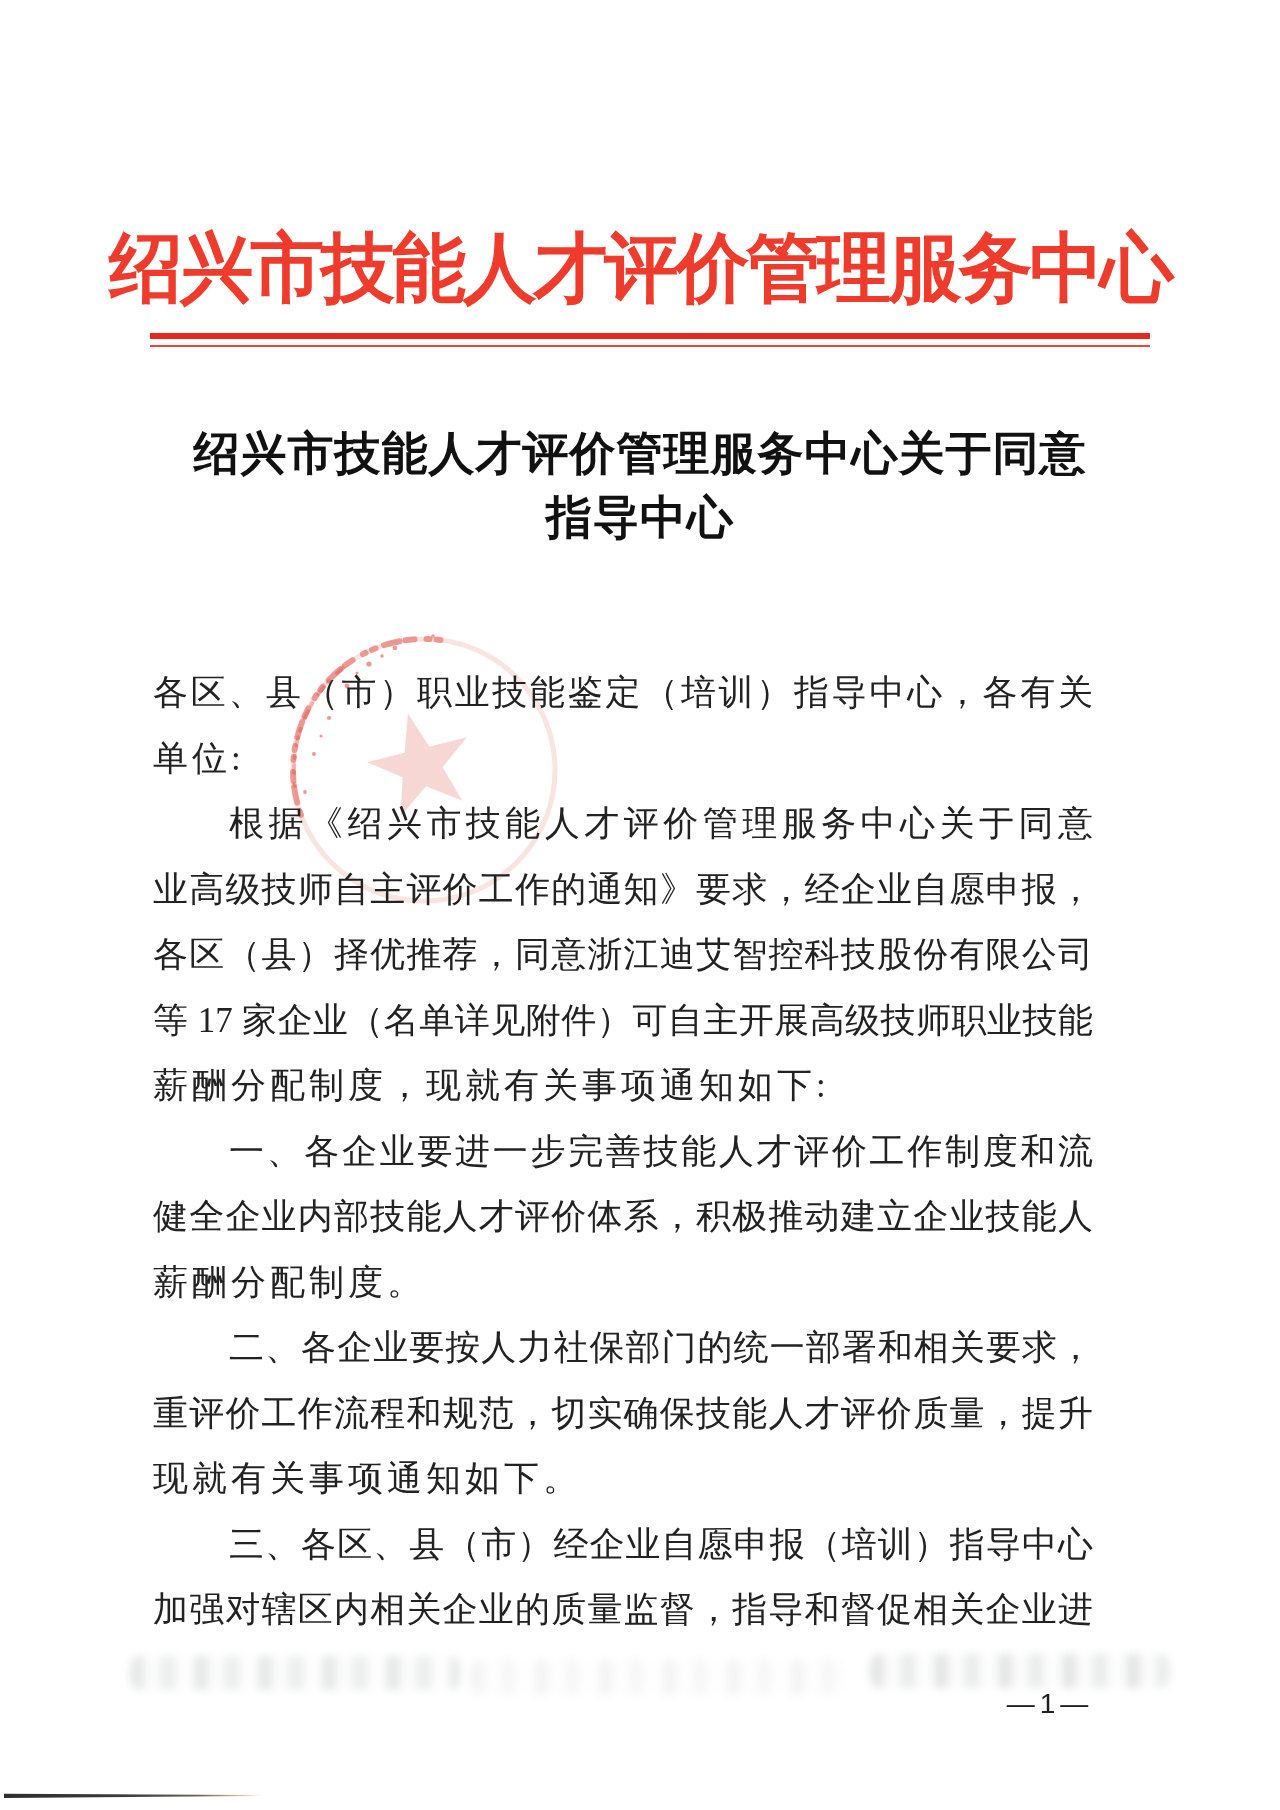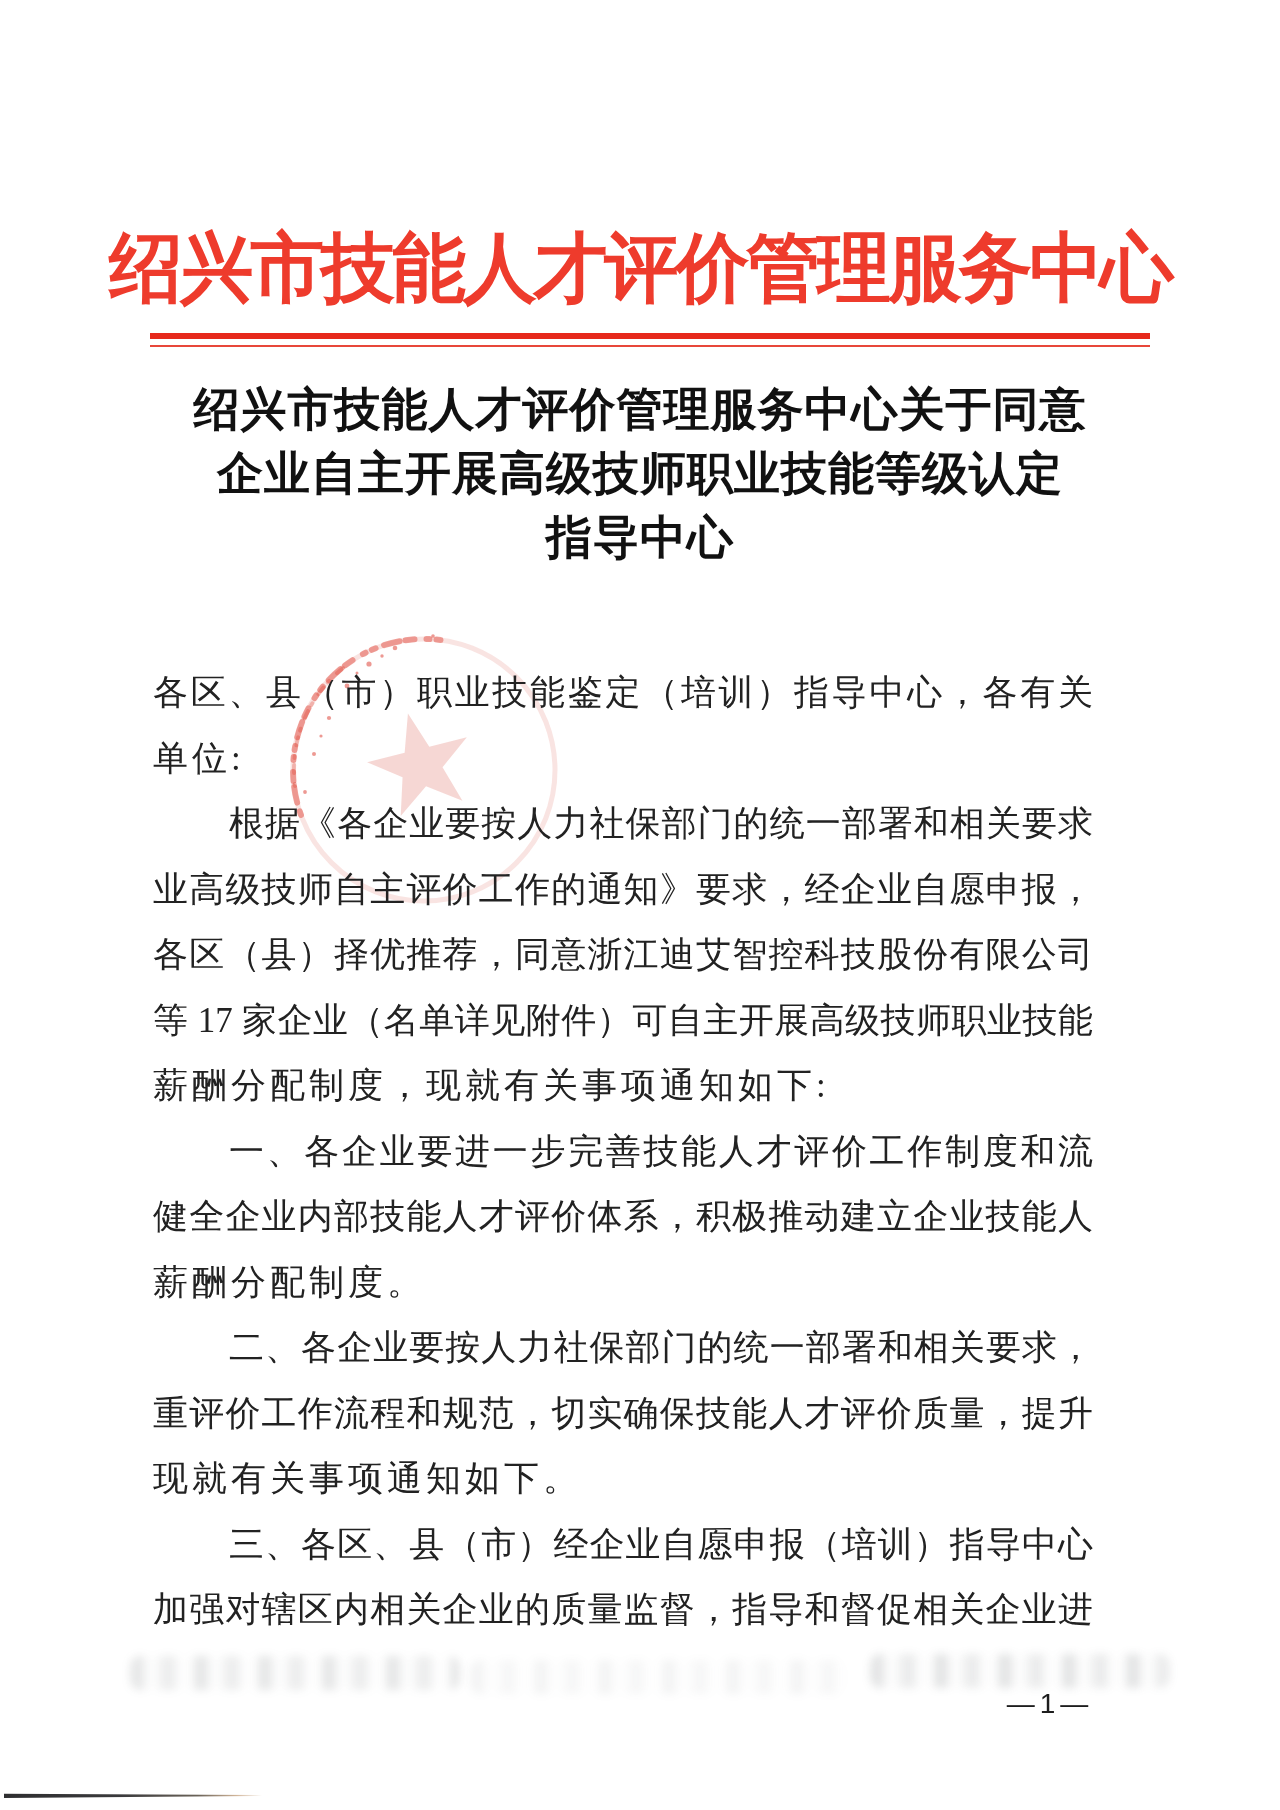--- a/index.html
+++ b/index.html
@@ -30,21 +30,21 @@
     white-space: nowrap;
   }
 
   .red-rule { position: absolute; left: 150px; top: 333px; width: 1000px; }
   .red-rule .thick { height: 6px; background: #e6291c; }
   .red-rule .thin  { height: 2px; background: #e8473a; margin-top: 6px; }
 
   
   .doc-title {
     position: absolute;
-    top: 378px;
+    top: 422px;
     left: 0;
     width: 100%;
     text-align: center;
     font-size: 46px;
     font-weight: bold;
     color: #111;
     letter-spacing: 1px;
   }
   .doc-title .title-line { line-height: 64px; height: 64px; }
 
@@ -129,21 +129,20 @@
 
   <div class="org-header">绍兴市技能人才评价管理服务中心</div>
 
   <div class="red-rule">
     <div class="thick"></div>
     <div class="thin"></div>
   </div>
 
   <div class="doc-title">
       <div class="title-line">绍兴市技能人才评价管理服务中心关于同意</div>
-      <div class="title-line">企业自主开展高级技师职业技能等级认定</div>
       <div class="title-line">指导中心</div>
     </div>
 
   <svg class="stamp" viewBox="0 0 284 290" xmlns="http://www.w3.org/2000/svg">
     <g>
       <circle cx="141" cy="144" r="131" fill="none" stroke="rgba(216,90,76,0.16)" stroke-width="5"></circle>
       <path d="M 18 189 A 131 131 0 0 1 164 15" fill="none" stroke="rgba(222,58,44,0.45)" stroke-width="6" stroke-linecap="round" stroke-dasharray="4 9 16 6 9 12 3 7"></path>
       <path d="M 12 160 A 131 131 0 0 1 60 42" fill="none" stroke="rgba(222,58,44,0.30)" stroke-width="4" stroke-linecap="round" stroke-dasharray="2 11 8 7"></path>
     </g>
     <g>
@@ -159,21 +158,21 @@
       <circle cx="22" cy="166" r="1.9"></circle>
       <circle cx="38" cy="110" r="1.6"></circle>
       <circle cx="74" cy="47" r="1.5"></circle>
       <circle cx="99" cy="30" r="1.7"></circle>
     </g>
   </svg>
 
   <div class="body-text">
       <div class="body-line fill">各区、县（市）职业技能鉴定（培训）指导中心，各有关</div>
       <div class="body-line">单位:</div>
-      <div class="body-line indent fill">根据《各企业要按人力社保部门的统一部署和相关要求</div>
+      <div class="body-line indent fill">根据《绍兴市技能人才评价管理服务中心关于同意</div>
       <div class="body-line fill">业高级技师自主评价工作的通知》要求，经企业自愿申报，</div>
       <div class="body-line fill">各区（县）择优推荐，同意浙江迪艾智控科技股份有限公司</div>
       <div class="body-line fill">等 17 家企业（名单详见附件）可自主开展高级技师职业技能</div>
       <div class="body-line">薪酬分配制度，现就有关事项通知如下:</div>
       <div class="body-line indent fill">一、各企业要进一步完善技能人才评价工作制度和流程，</div>
       <div class="body-line fill">健全企业内部技能人才评价体系，积极推动建立企业技能人才</div>
       <div class="body-line">薪酬分配制度。</div>
       <div class="body-line indent fill">二、各企业要按人力社保部门的统一部署和相关要求，注</div>
       <div class="body-line fill">重评价工作流程和规范，切实确保技能人才评价质量，提升自</div>
       <div class="body-line">现就有关事项通知如下。</div>

